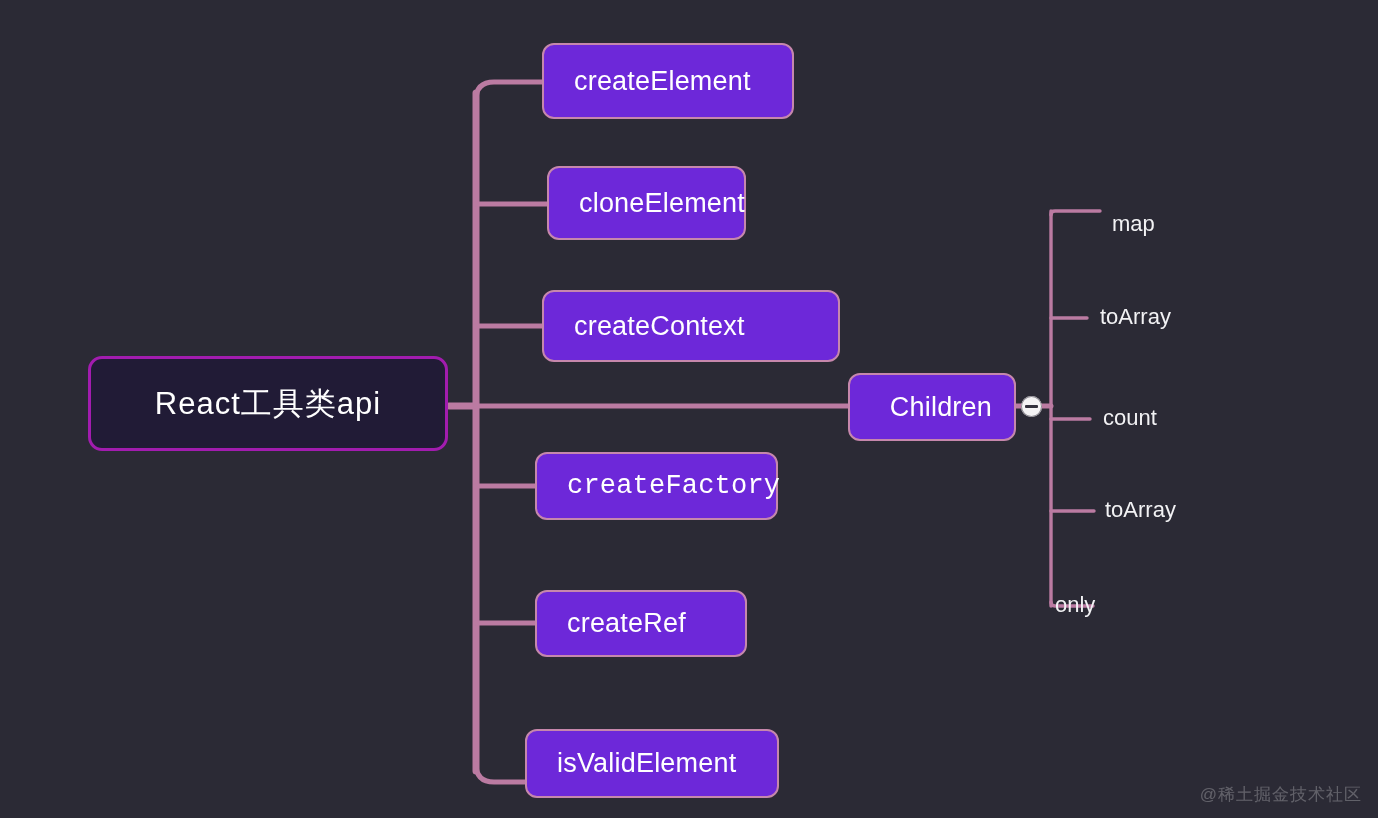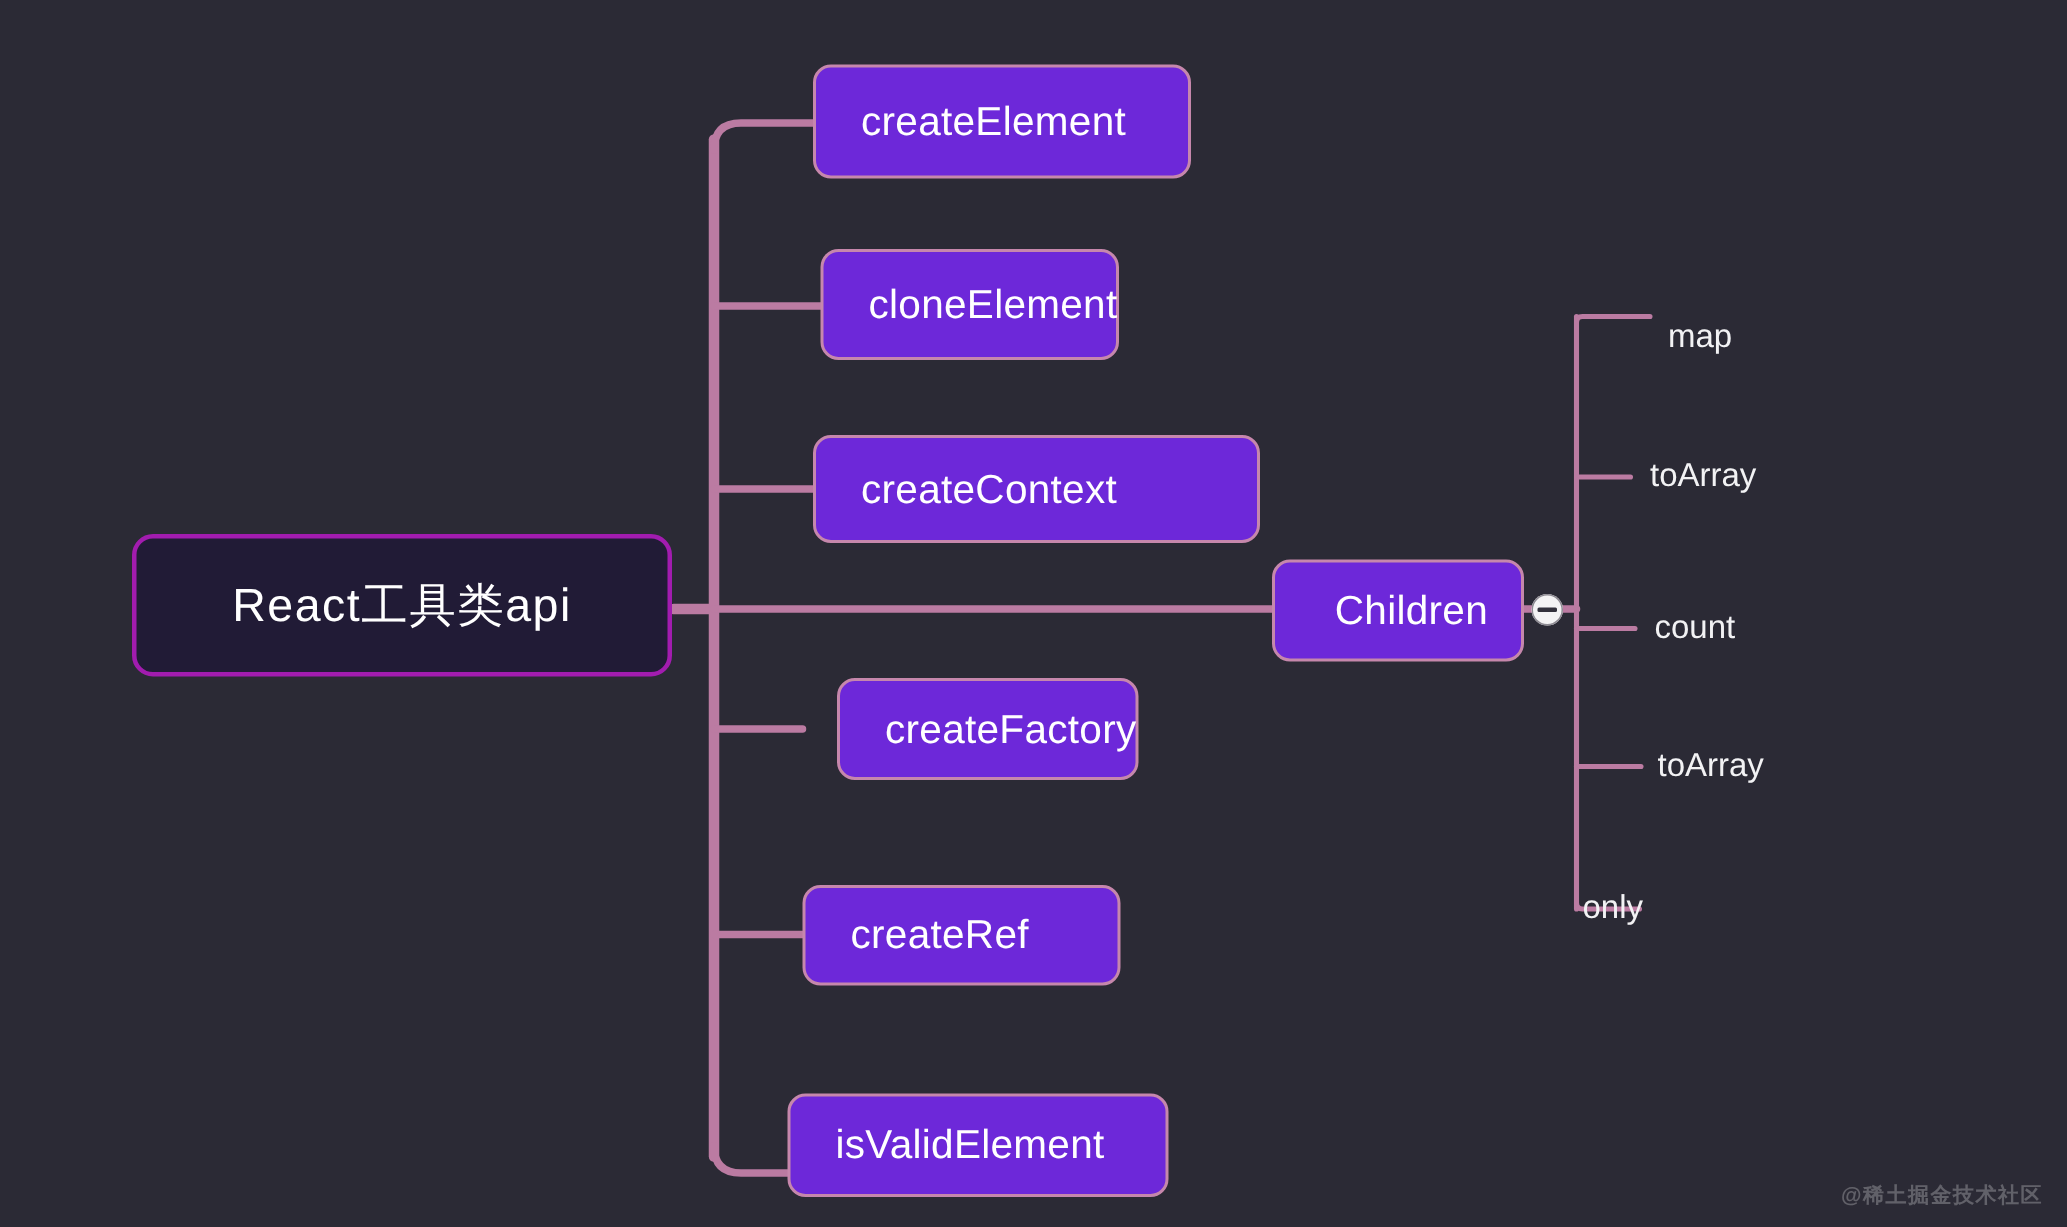--- a/index.html
+++ b/index.html
@@ -94,24 +94,23 @@
     background: #33313c;
     border-radius: 1px;
   }
 
   
   .watermark {
     position: absolute;
     right: 16px;
     bottom: 12px;
     color: rgba(255,255,255,0.26);
-    font-size: 14px;
+    font-size: 17px;
     letter-spacing: 1px;
     user-select: none;
-    font-weight: bold;
   }
 </style>
 </head>
 <body>
 
 <div id="canvas">
 
   <svg id="connectors" viewBox="0 0 1378 818" width="1378" height="818" xmlns="http://www.w3.org/2000/svg">
     <g fill="none" stroke="#bb7ba2" stroke-linecap="round" stroke-linejoin="round">
 
@@ -160,21 +159,21 @@
   </div>
 
   <div class="node branch" style="left:542px; top:290px; width:298px; height:72px;">
     <span class="label">createContext</span>
   </div>
 
   <div class="node children-node" style="left:848px; top:373px; width:168px; height:68px;">
     <span class="label">Children</span>
   </div>
 
-  <div class="node branch" style="left:558px; top:452px; width:201px; height:68px;">
+  <div class="node branch" style="left:535px; top:452px; width:243px; height:68px;font-family:Liberation Mono, monospace;">
     <span class="label">createFactory</span>
   </div>
 
   <div class="node branch" style="left:535px; top:590px; width:212px; height:67px;">
     <span class="label">createRef</span>
   </div>
 
   <div class="node branch" style="left:525px; top:729px; width:254px; height:69px;">
     <span class="label">isValidElement</span>
   </div>

